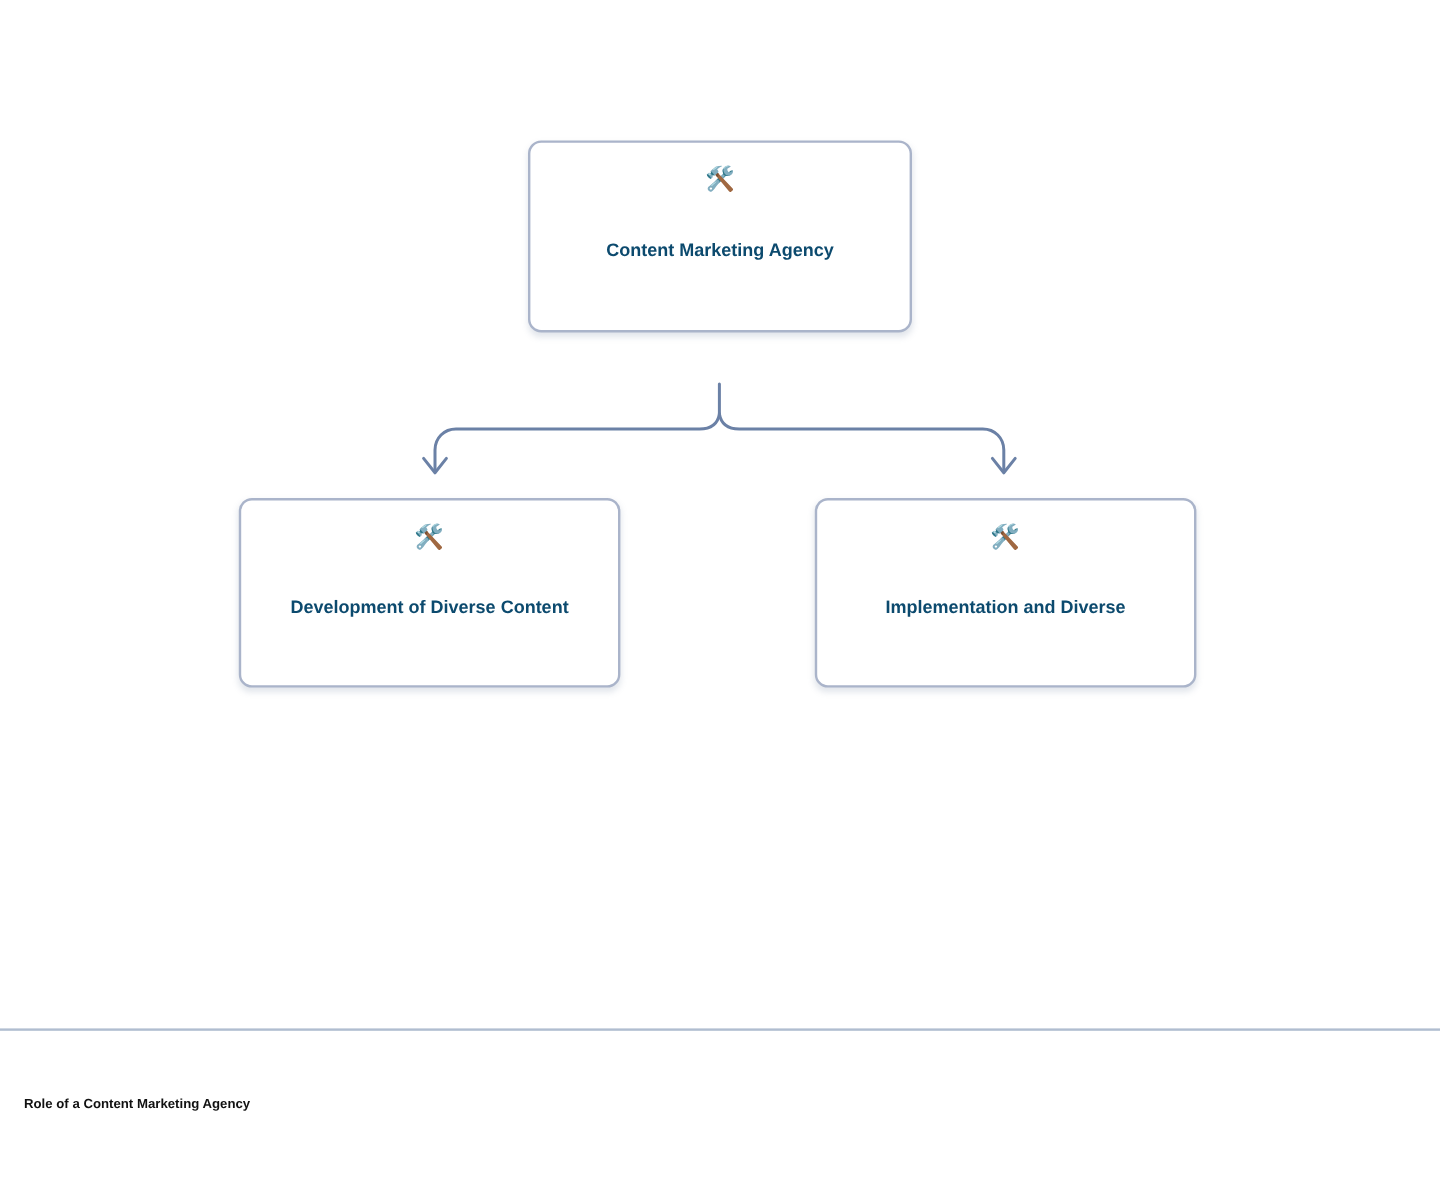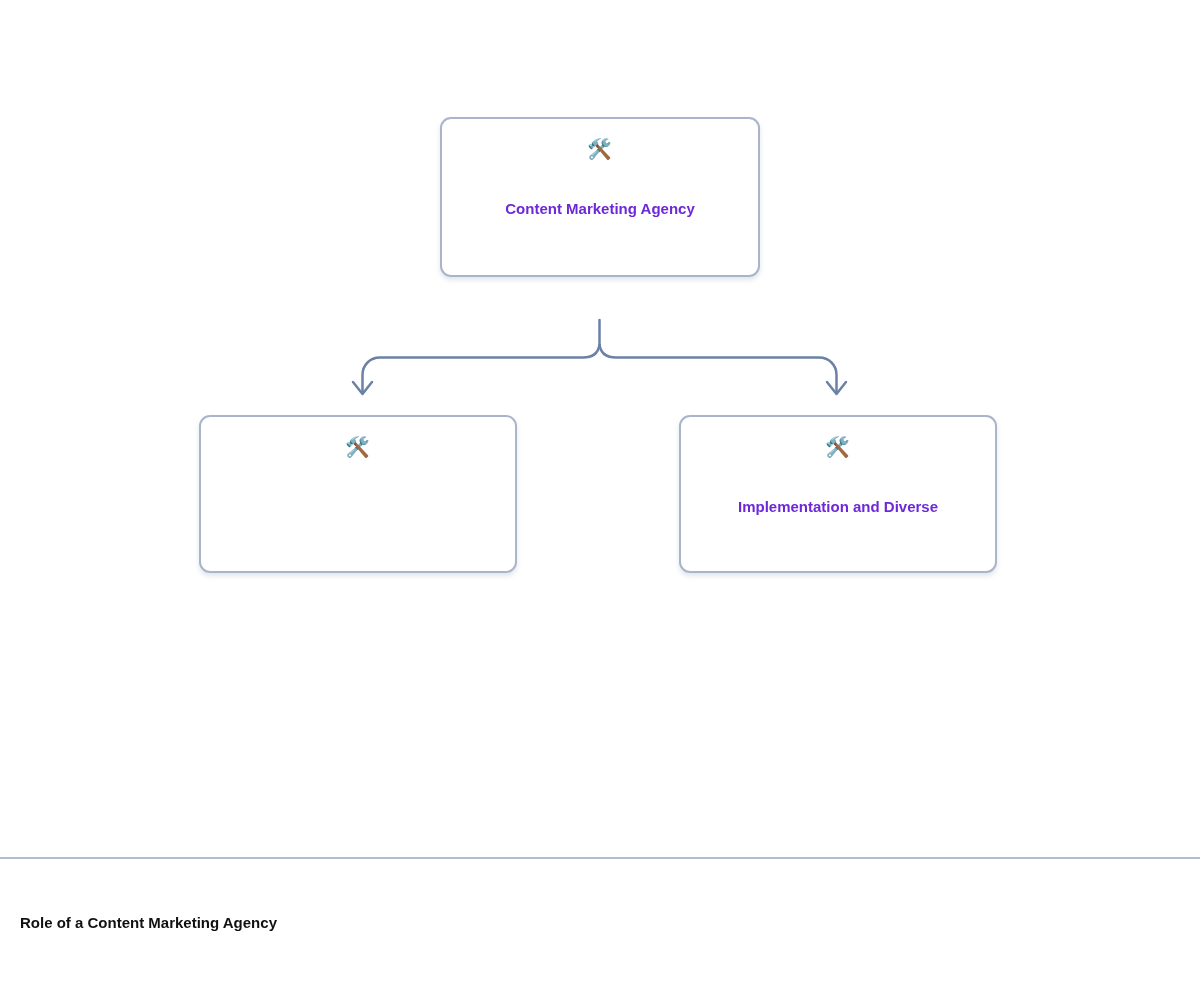--- a/index.html
+++ b/index.html
@@ -54,21 +54,21 @@
     margin-top: 20px;
     height: 24px;
     display: block;
     text-align: center;
     font-family: "DejaVu Sans", sans-serif;
   }
 
   .node-label {
     font-size: 15px;
     font-weight: bold;
-    color: #6d28d9;
+    color: #0c4a6e;
     text-align: left;
     line-height: 1.25;
     padding: 0 14px;
     margin-top: 37px;
   }
 
   #node-root {
     left: 440px;
     top: 117px;
     width: 320px;
@@ -97,21 +97,21 @@
     width: 1200px;
     height: 2px;
     background: #b0bdd0;
   }
 
   #footer-title {
     position: absolute;
     left: 20px;
     top: 914px;
     width: 260px;
-    font-size: 15px;
+    font-size: 11px;
     font-weight: bold;
     line-height: 1.22;
     color: #111111;
   }
 </style>
 </head>
 <body>
 
 <div id="diagram-canvas">
 
@@ -133,20 +133,21 @@
     </g>
   </svg>
 
   <div class="node" id="node-root">
     <span class="node-icon">🛠️</span>
     <span class="node-label">Content Marketing Agency</span>
   </div>
 
   <div class="node" id="node-child-0">
     <span class="node-icon">🛠️</span>
+    <span class="node-label">Development of Diverse Content</span>
   </div>
 
   <div class="node" id="node-child-1">
     <span class="node-icon">🛠️</span>
     <span class="node-label">Implementation and Diverse</span>
   </div>
 
 </div>
 
 <div id="footer-divider"></div>

